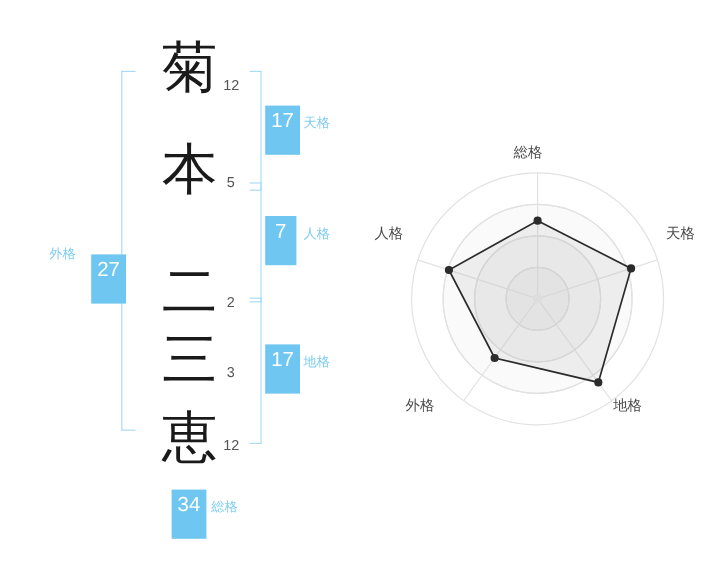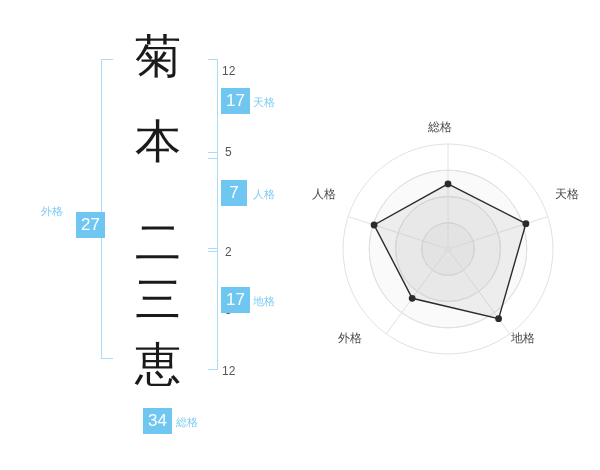--- a/index.html
+++ b/index.html
@@ -35,29 +35,28 @@
     line-height: 46px;
     color: #1a1a1a;
     text-align: center;
     width: 60px;
   }
   .stroke-num {
     position: absolute;
     font-size: 12px;
     color: #555555;
     font-family: "Liberation Sans", sans-serif;
-    margin-left: 36px;
   }
   .badge {
     position: absolute;
     background: #6ec6f1;
     color: #ffffff;
     font-size: 17px;
     line-height: 26px;
-    height: 26px;
+    height: 41px;
     min-width: 26px;
     padding: 0 5px;
     text-align: center;
     font-family: "Liberation Sans", sans-serif;
     box-sizing: border-box;
   }
   .badge-label {
     position: absolute;
     font-size: 11px;
     color: #7ecdf4;

